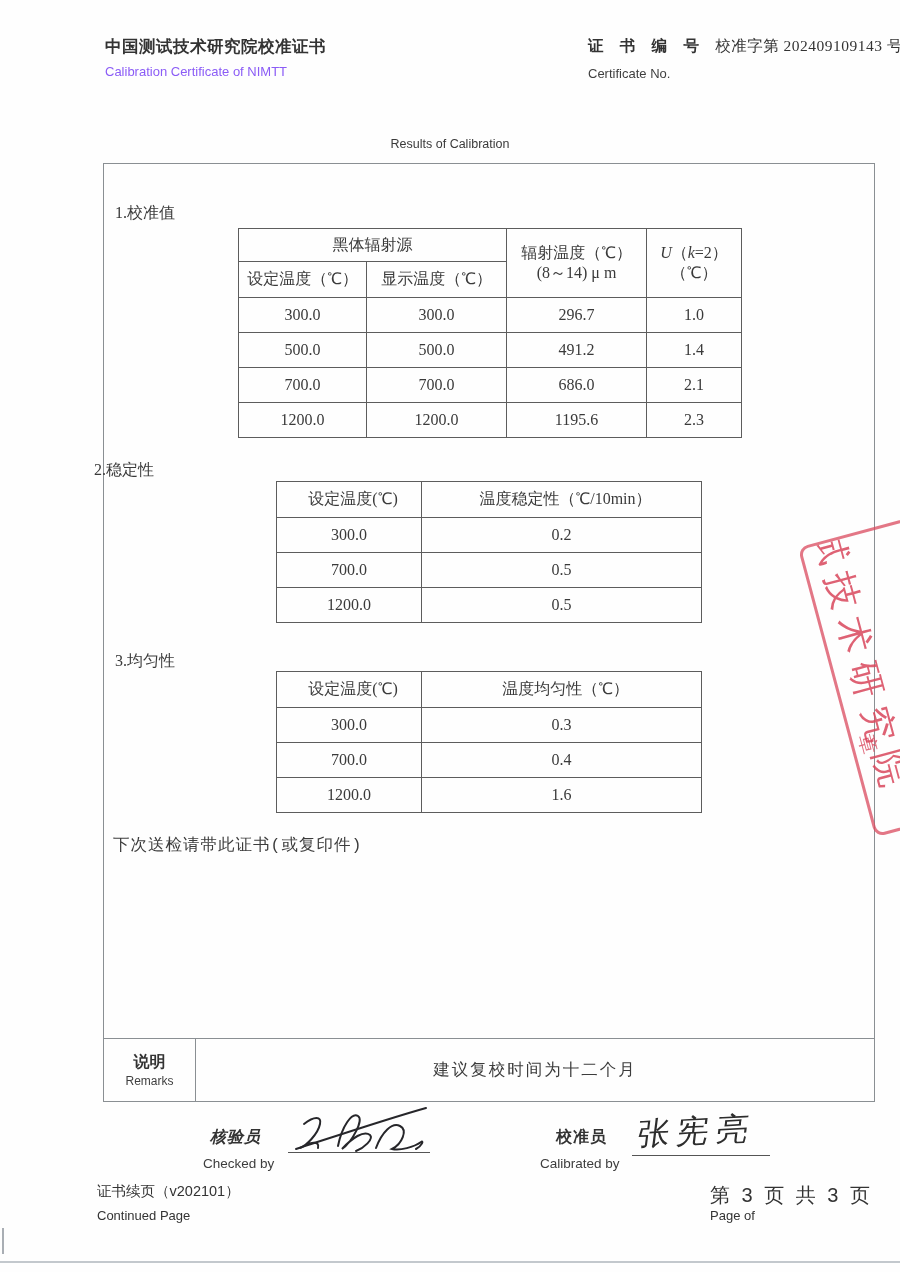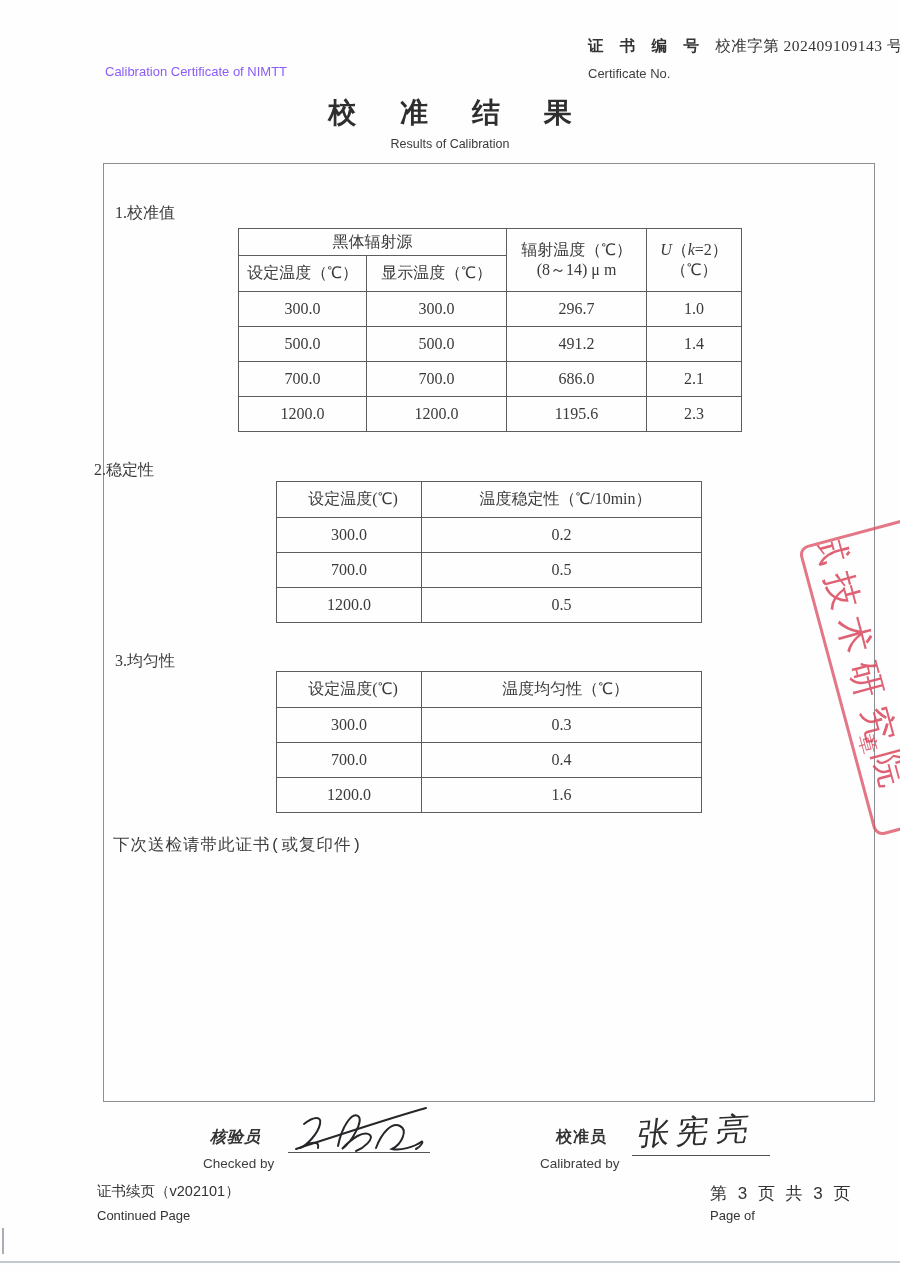--- a/index.html
+++ b/index.html
@@ -28,21 +28,21 @@
   .content-box { left:103px; top:163px; width:772px; height:939px; border:1px solid #8a8f93; }
   .sec-label { font-size:16px; color:#3a3a3a; }
 
   table { border-collapse:collapse; table-layout:fixed; background:transparent; }
   td { border:1px solid #5d5d5d; text-align:center; vertical-align:middle;
        font-family:"Liberation Serif", serif; font-size:16px; color:#3a3a3a; height:35px; padding:0; }
   td .ln { display:block; line-height:1.25;text-align:center; }
   .ital { font-style:italic; }
 
   .t1 { left:134px; top:64px; width:503px; }
-  .t1 .hr1 td { height:27px; }
+  .t1 .hr1 td { height:33px; }
   .t1 .hr2 td { height:36px; }
   .t23 { left:172px; top:317px; width:425px; }
   .t33 { left:172px; top:507px; width:425px; }
   .t23 td.hd, .t33 td.hd { height:36px;padding-left:8px; }
 
   .note-bring { left:9px; top:670px; font-size:16.5px; letter-spacing:1px;font-family:Liberation Mono, monospace; }
   .note-blank { left:0; top:702px; width:100%; text-align:center; font-size:16.5px; letter-spacing:3px; }
 
   .remarks { left:0; bottom:0; width:100%; height:63px; border-top:1px solid #8a8f93; display:flex; }
   .remarks .cell-l { width:92px; border-right:1px solid #8a8f93; display:flex; flex-direction:column;
@@ -56,45 +56,45 @@
   .sig-lbl-cn { font-size:16px; font-weight:600; color:#333; letter-spacing:1px; }
   .sig-lbl-en { font-size:13.5px; color:#3d3d3d; }
   .sig-line { height:1px; background:#555; }
   .sig-name { font-family:"Liberation Serif", serif; font-size:32px; color:#2d2d2d;
               transform:skewX(-10deg) rotate(-3deg); letter-spacing:7px; white-space:nowrap; }
 
   
   .ft { color:#333; }
   .ft-cn-l { left:97px; top:1182px; font-size:14.5px; font-weight:500; }
   .ft-en-l { left:97px; top:1208px; font-size:13px;text-align:center; }
-  .ft-cn-r { left:710px; top:1182px; font-size:17px; font-weight:500; letter-spacing:3px; }
+  .ft-cn-r { left:710px; top:1182px; font-size:20px; font-weight:500; letter-spacing:3px; }
   .ft-en-r { left:710px; top:1208px; font-size:13px; }
   .scan-edge-bottom { left:0; top:1261px; width:900px; height:2px; background:#c3c8cd; }
   .scan-mark-left { left:2px; top:1228px; width:2px; height:26px; background:#a9aeb4; }
 
   
   .stamp { left:759px; top:598px; width:300px; height:150px; transform:rotate(75deg);
            border:3px solid rgba(218,74,94,.75); border-radius:10px; overflow:hidden; }
   .stamp .big { position:absolute; left:-60px; bottom:4px; font-size:36px; letter-spacing:10px;
                 white-space:nowrap; color:rgba(216,70,92,.85); font-weight:500; }
   .stamp .seal { position:absolute; left:195px; bottom:0px; font-size:20px; color:rgba(216,70,92,.8); }
 </style>
 </head>
 <body>
 
 <div class="page">
 
+  <div class="abs hdr-cn">中国测试技术研究院校准证书</div>
   <div class="abs hdr-en">Calibration Certificate of NIMTT</div>
   <div class="abs certno">
     <span class="lbl">证 书 编 号</span>
     <span class="val">校准字第 202409109143 号</span>
   </div>
   <div class="abs certno-en">Certificate No.</div>
 
-  <div class="abs title">校 准 结 果</div>
   <div class="abs subtitle">Results of Calibration</div>
 
   <div class="abs content-box">
 
     <div class="abs sec-label serif" style="left:11px; top:39px;">1.校准值</div>
 
     <table class="abs t1">
       <colgroup>
           <col style="width:128px">
           <col style="width:140px">
@@ -193,20 +193,27 @@
           </tr>
       <tr>
             <td>1200.0</td>
             <td>1.6</td>
           </tr>
     </tbody>
       </table>
 
     <div class="abs note-bring serif">下次送检请带此证书(或复印件)</div>
 
+    <div class="abs remarks">
+      <div class="cell-l">
+        <div class="cn">说明</div>
+        <div class="en">Remarks</div>
+      </div>
+      <div class="cell-r">建议复校时间为十二个月</div>
+    </div>
   </div>
 
   <div class="abs stamp">
     <span class="big">测试技术研究院</span>
     <span class="seal">章</span>
   </div>
 
   <div class="abs sig-lbl-cn" style="left:210px; top:1127px;font-style:italic;">核验员</div>
   <svg class="abs" style="left:290px; top:1102px;" width="142" height="52" viewBox="0 0 142 52">
     <g fill="none" stroke="#26262a" stroke-width="2" stroke-linecap="round">

